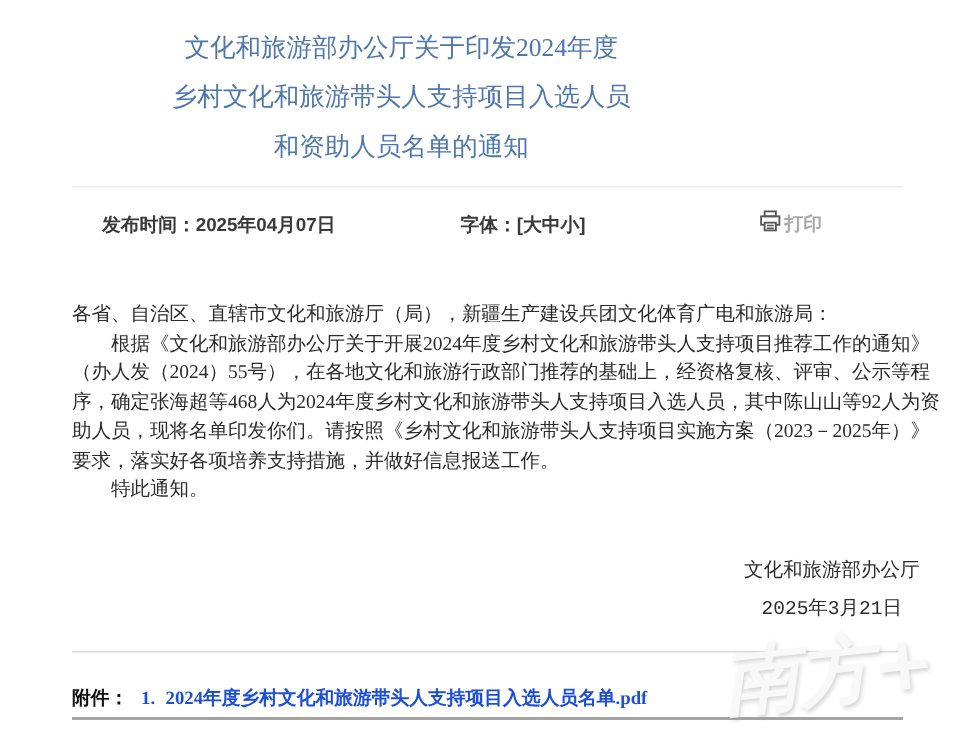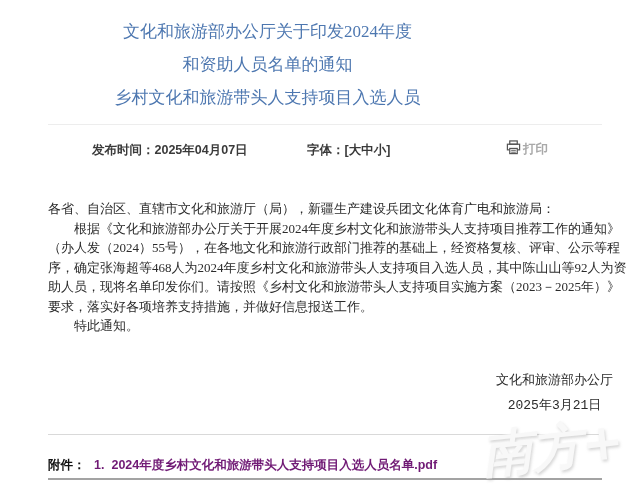--- a/index.html
+++ b/index.html
@@ -11,51 +11,51 @@
     margin:15px 0 0 0;width:535px;text-align:center;
     color:#4d77b0;font-family:"Liberation Serif", serif;
     font-size:17px;line-height:33px;font-weight:400;
   }
   .title-block div{white-space:nowrap;}
   hr{border:none;}
   .sep-top{border-top:1px solid #ededed;margin:10px 38px 0 48px;}
   .sep-mid{border-top:1px solid #d9d9d9;margin:16px 38px 0 48px;}
   .sep-bottom{border-top:2px solid #a3a3a3;margin:2px 38px 0 48px;}
   .meta-row{position:relative;height:20px;margin-top:14px;font-size:12.5px;color:#3a3a3a;font-weight:600;}
-  .meta-publish{position:absolute;left:92px;top:3px;}
+  .meta-publish{position:absolute;left:68px;top:3px;}
   .meta-font{position:absolute;left:307px;top:3px;}
   .meta-font .sizes{cursor:pointer;}
   .meta-print{position:absolute;left:506px;top:1px;display:flex;align-items:center;gap:2px;
     color:#a9a9a9;font-weight:700;font-size:12.5px;cursor:pointer;}
   .article{margin:40px 8px 0 48px;font-size:13px;line-height:19.5px;color:#2b2b2b;
     font-family:"Liberation Serif", serif;}
   .article p{margin:0;}
   .article p.indent{text-indent:2em;font-family:Liberation Serif, serif;}
   .signature{margin:32px 27px 0 0;text-align:right;}
   .signature .inner{display:inline-block;text-align:center;font-size:13px;line-height:25px;
     color:#2b2b2b;font-family:Liberation Mono, monospace;}
   .attachments{margin:20px 8px 0 48px;display:flex;font-size:12.5px;line-height:21px;}
   .att-label{font-weight:bold;color:#111;width:46px;flex:0 0 46px;}
-  .att-item{color:#701a75;font-weight:bold;font-family:Liberation Sans, sans-serif;cursor:pointer;white-space:nowrap;}
+  .att-item{color:#1d4ed8;font-weight:bold;font-family:Liberation Serif, serif;cursor:pointer;white-space:nowrap;}
   .att-item .num{margin-right:7px;}
   .watermark{
     position:absolute;right:16px;bottom:6px;font-size:50px;font-style:italic;font-weight:bold;
     font-family:"DejaVu Serif", serif;color:#f8f8f8;
     text-shadow:1px 2px 3px rgba(165,165,165,0.45);
     transform:rotate(-6deg);pointer-events:none;
   }
   .printer-icon{display:inline-block;}
 </style>
 </head>
 <body>
 
 <div class="title-block">
   <div>文化和旅游部办公厅关于印发2024年度</div>
+  <div>乡村文化和旅游带头人支持项目入选人员</div>
   <div>和资助人员名单的通知</div>
-  <div>乡村文化和旅游带头人支持项目入选人员</div>
 </div>
 
 <hr class="sep-top">
 
 <div class="meta-row">
   <span class="meta-publish"><span>发布时间：</span><span>2025年04月07日</span></span>
   <span class="meta-font"><span>字体：</span><span class="sizes">[大中小]</span></span>
   <span class="meta-print">
     <span class="printer-icon">
       <svg width="15" height="15" viewBox="0 0 16 16">

